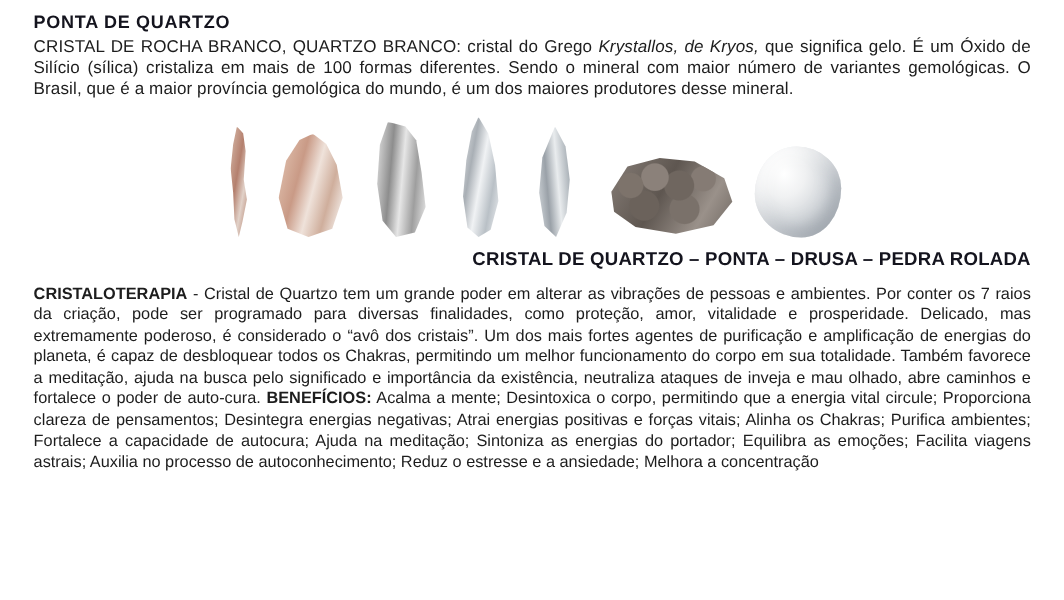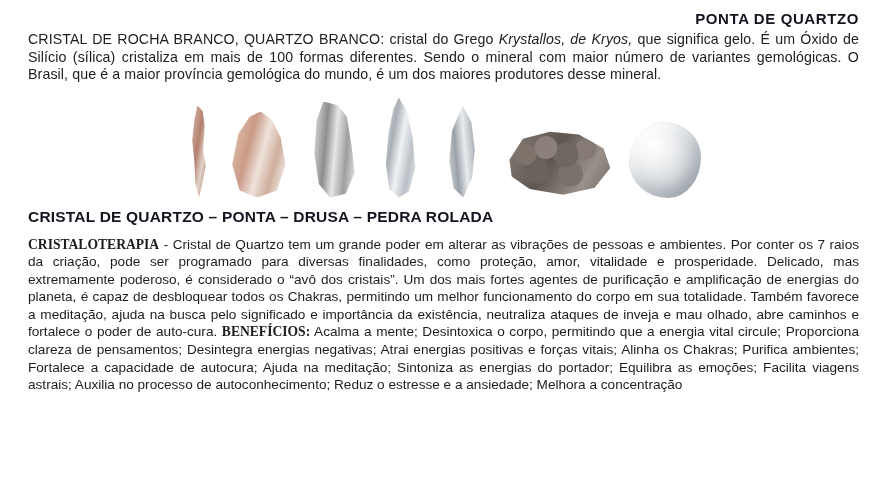--- a/index.html
+++ b/index.html
@@ -15,21 +15,21 @@
     color: #1a1a1a;
   }
   .page {
     position: relative;
     width: 887px;
     height: 500px;
     box-sizing: border-box;
     padding: 8px 28px 0 28px;
   }
   .title-main {
-    text-align: right;
+    text-align: left;
     font-weight: bold;
     font-size: 15px;
     letter-spacing: 0.6px;
     color: #14141e;
     margin: 2px 0 4px 0;
   }
   .intro {
     font-size: 14.2px;
     line-height: 17.5px;
     text-align: justify;
@@ -95,35 +95,35 @@
       linear-gradient(120deg,#8e857e 0%, #5e5650 45%, #9a918a 75%, #6a625c 100%);
     clip-path: polygon(8% 46%, 20% 16%, 44% 6%, 70% 10%, 92% 30%, 98% 58%, 84% 86%, 56% 96%, 26% 88%, 10% 70%);
   }
   .c7 {
     width: 72px; height: 76px;
     border-radius: 48% 52% 46% 54% / 52% 46% 54% 48%;
     background: radial-gradient(ellipse at 34% 30%, #ffffff 0%, #f0f1f2 26%, #d2d6da 56%, #aeb4ba 82%, #cdd2d6 100%);
     box-shadow: inset -6px -8px 14px rgba(120,130,140,0.35), inset 5px 6px 12px rgba(255,255,255,0.9);
   }
   .title-sub {
-    text-align: left;
+    text-align: right;
     font-weight: bold;
     font-size: 15.5px;
     color: #14141e;
     margin: 10px 0 10px 0;
     letter-spacing: 0.2px;
   }
   .body-text {
     font-size: 13.6px;
     line-height: 17.6px;
     text-align: justify;
     color: #1d1d1d;
     margin: 0;
   }
-  .body-text b { font-weight: bold; font-family: Liberation Serif, serif; }
+  .body-text b { font-weight: bold; }
 </style>
 </head>
 <body>
 
 <div class="page">
 
   <div class="title-main">PONTA DE QUARTZO</div>
 
   <p class="intro"><b>CRISTAL DE ROCHA BRANCO, QUARTZO BRANCO:</b><span> cristal do Grego </span><b><i>Krystallos, de Kryos,</i></b><span> que significa gelo. É um Óxido de Silício (sílica) cristaliza em mais de 100 formas diferentes. Sendo o mineral com maior número de variantes gemológicas. O Brasil, que é a maior província gemológica do mundo, é um dos maiores produtores desse mineral.</span></p>
 

